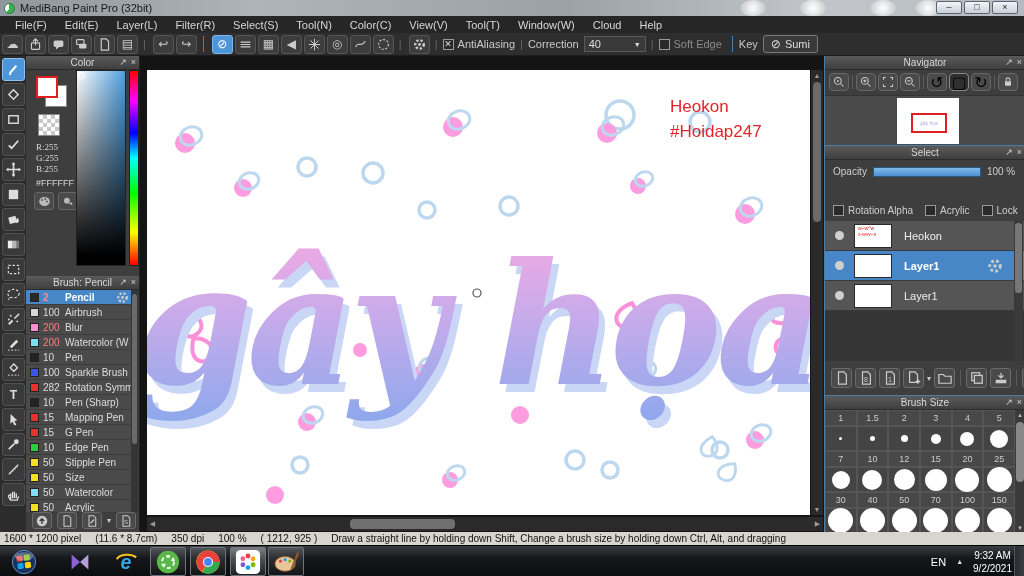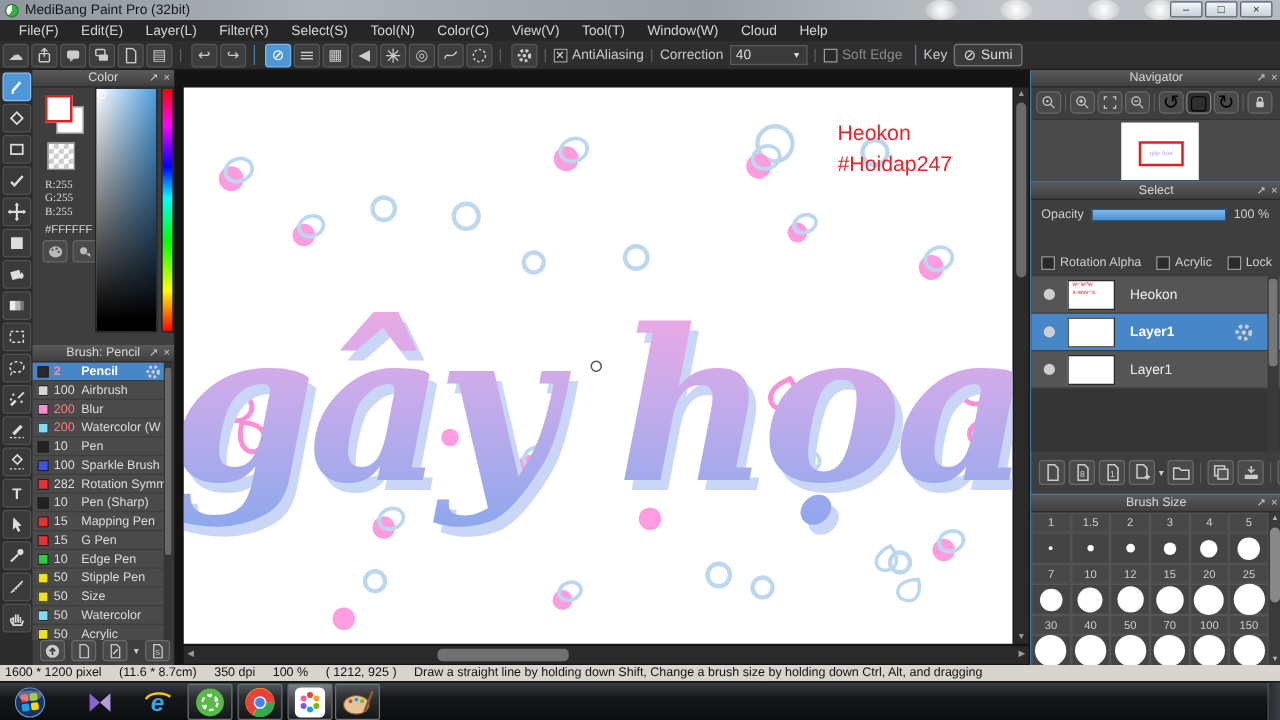--- a/index.html
+++ b/index.html
@@ -1007,20 +1007,28 @@
   <div id="statusbar">
       <span>1600 * 1200 pixel</span>
       <span>(11.6 * 8.7cm)</span>
       <span>350 dpi</span>
       <span>100 %</span>
       <span>( 1212, 925 )</span>
       <span>Draw a straight line by holding down Shift, Change a brush size by holding down Ctrl, Alt, and dragging</span>
     </div>
 
   <div id="taskbar">
+    <div id="tray">
+      <span class="lang">EN</span>
+      <span class="caret">▲</span>
+      <div id="clock">
+        <div>9:32 AM</div>
+          <div>9/2/2021</div>
+      </div>
+    </div>
     <div id="show-desktop"></div>
   <div class="tb-app" style="left: 6px;">
         <svg viewBox="0 0 28 28" width="26" height="26">
           <circle cx="14" cy="14" r="12.5" fill="#16335e" stroke="#6f92c9"></circle>
           <g transform="rotate(-8 14 14)">
             <rect x="6.5" y="6.5" width="6.5" height="6.5" rx="1.5" fill="#e8403c"></rect>
             <rect x="14.5" y="6.5" width="6.5" height="6.5" rx="1.5" fill="#7db700"></rect>
             <rect x="6.5" y="14.5" width="6.5" height="6.5" rx="1.5" fill="#16a1f0"></rect>
             <rect x="14.5" y="14.5" width="6.5" height="6.5" rx="1.5" fill="#ffd400"></rect>
           </g>

